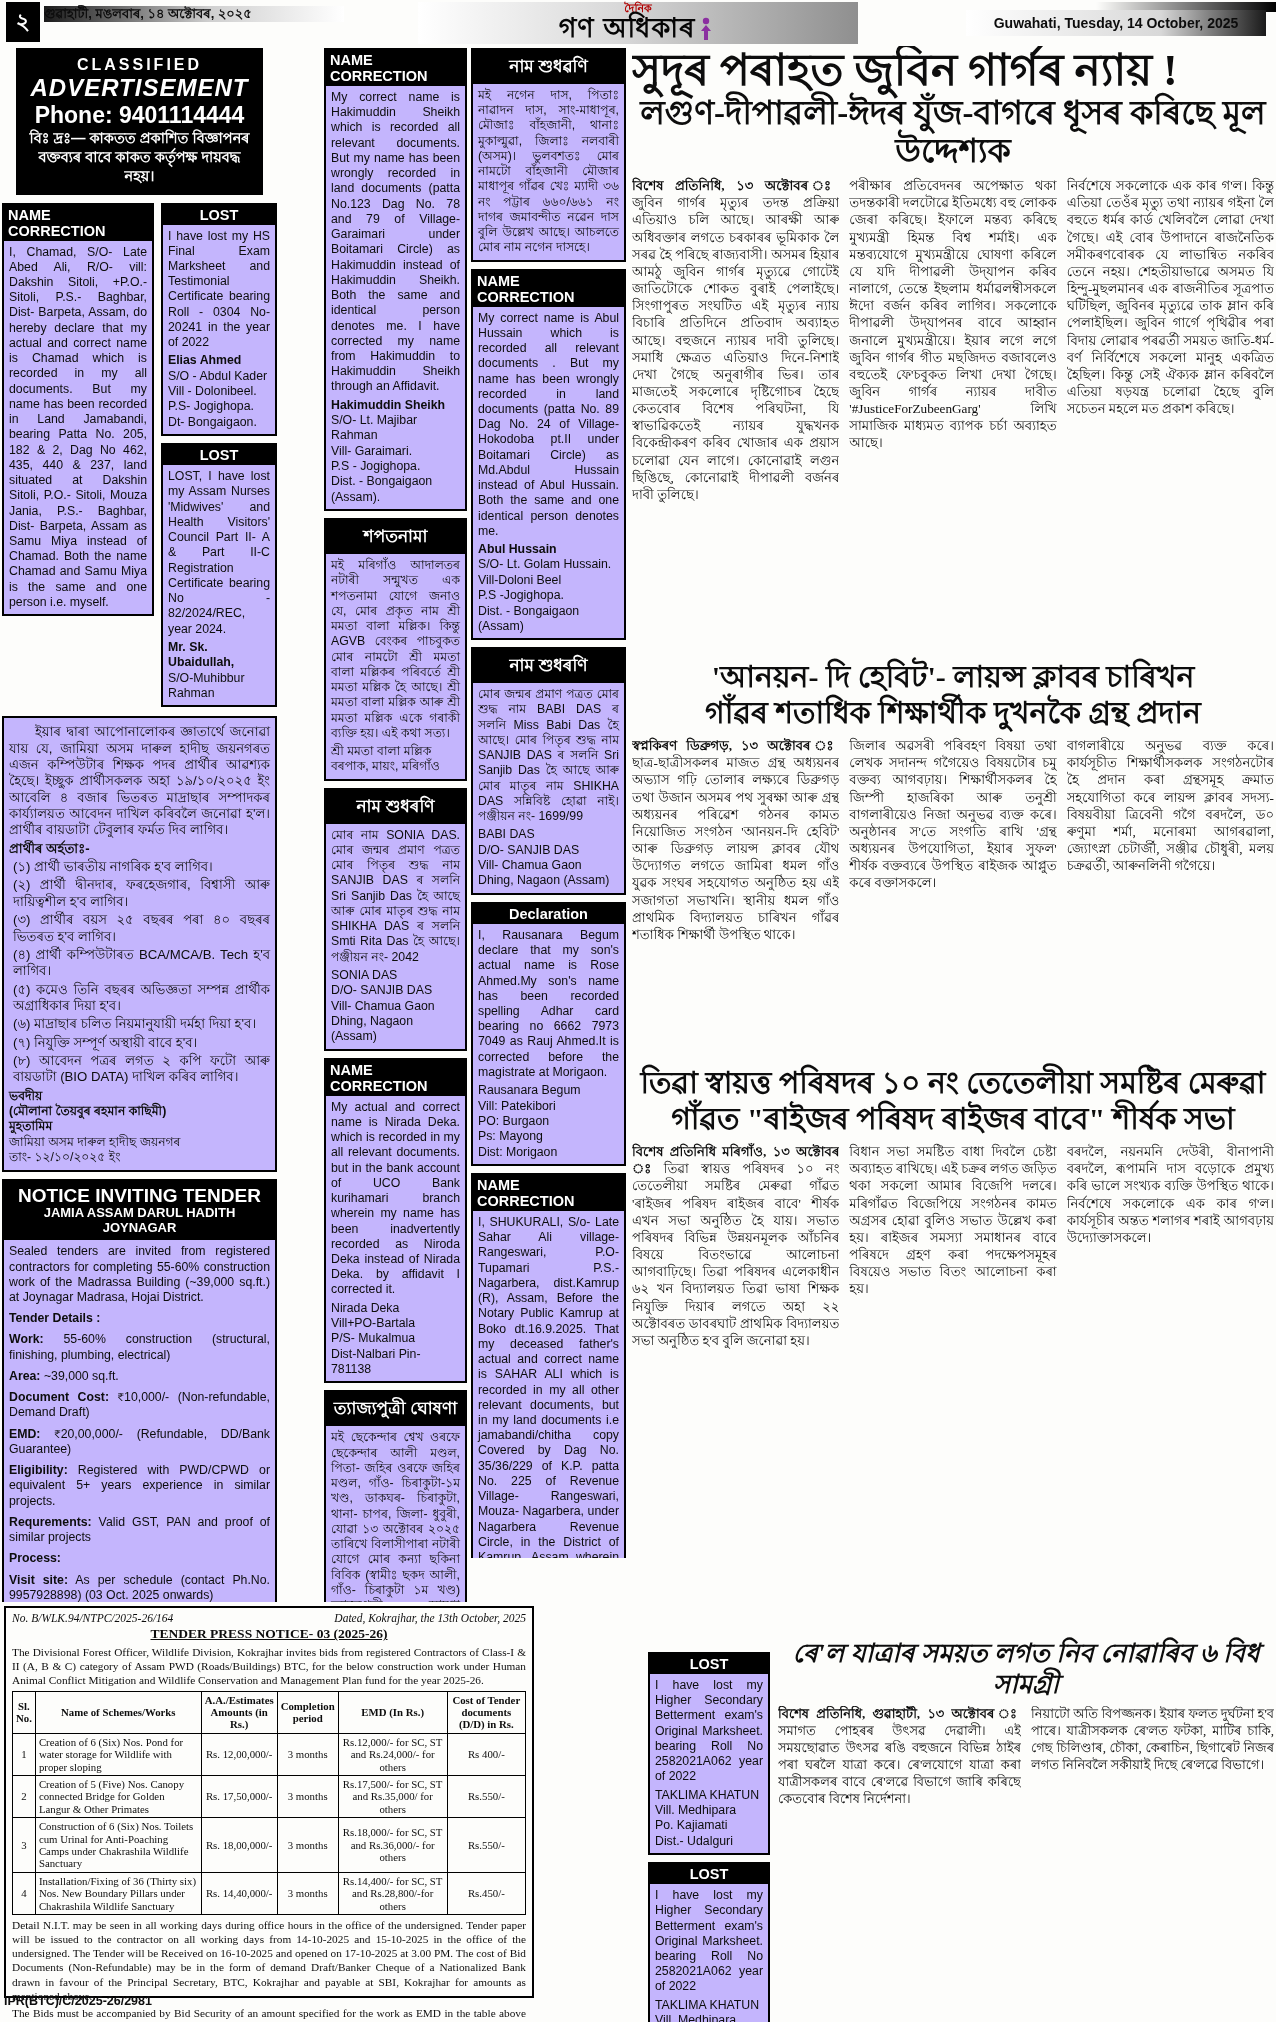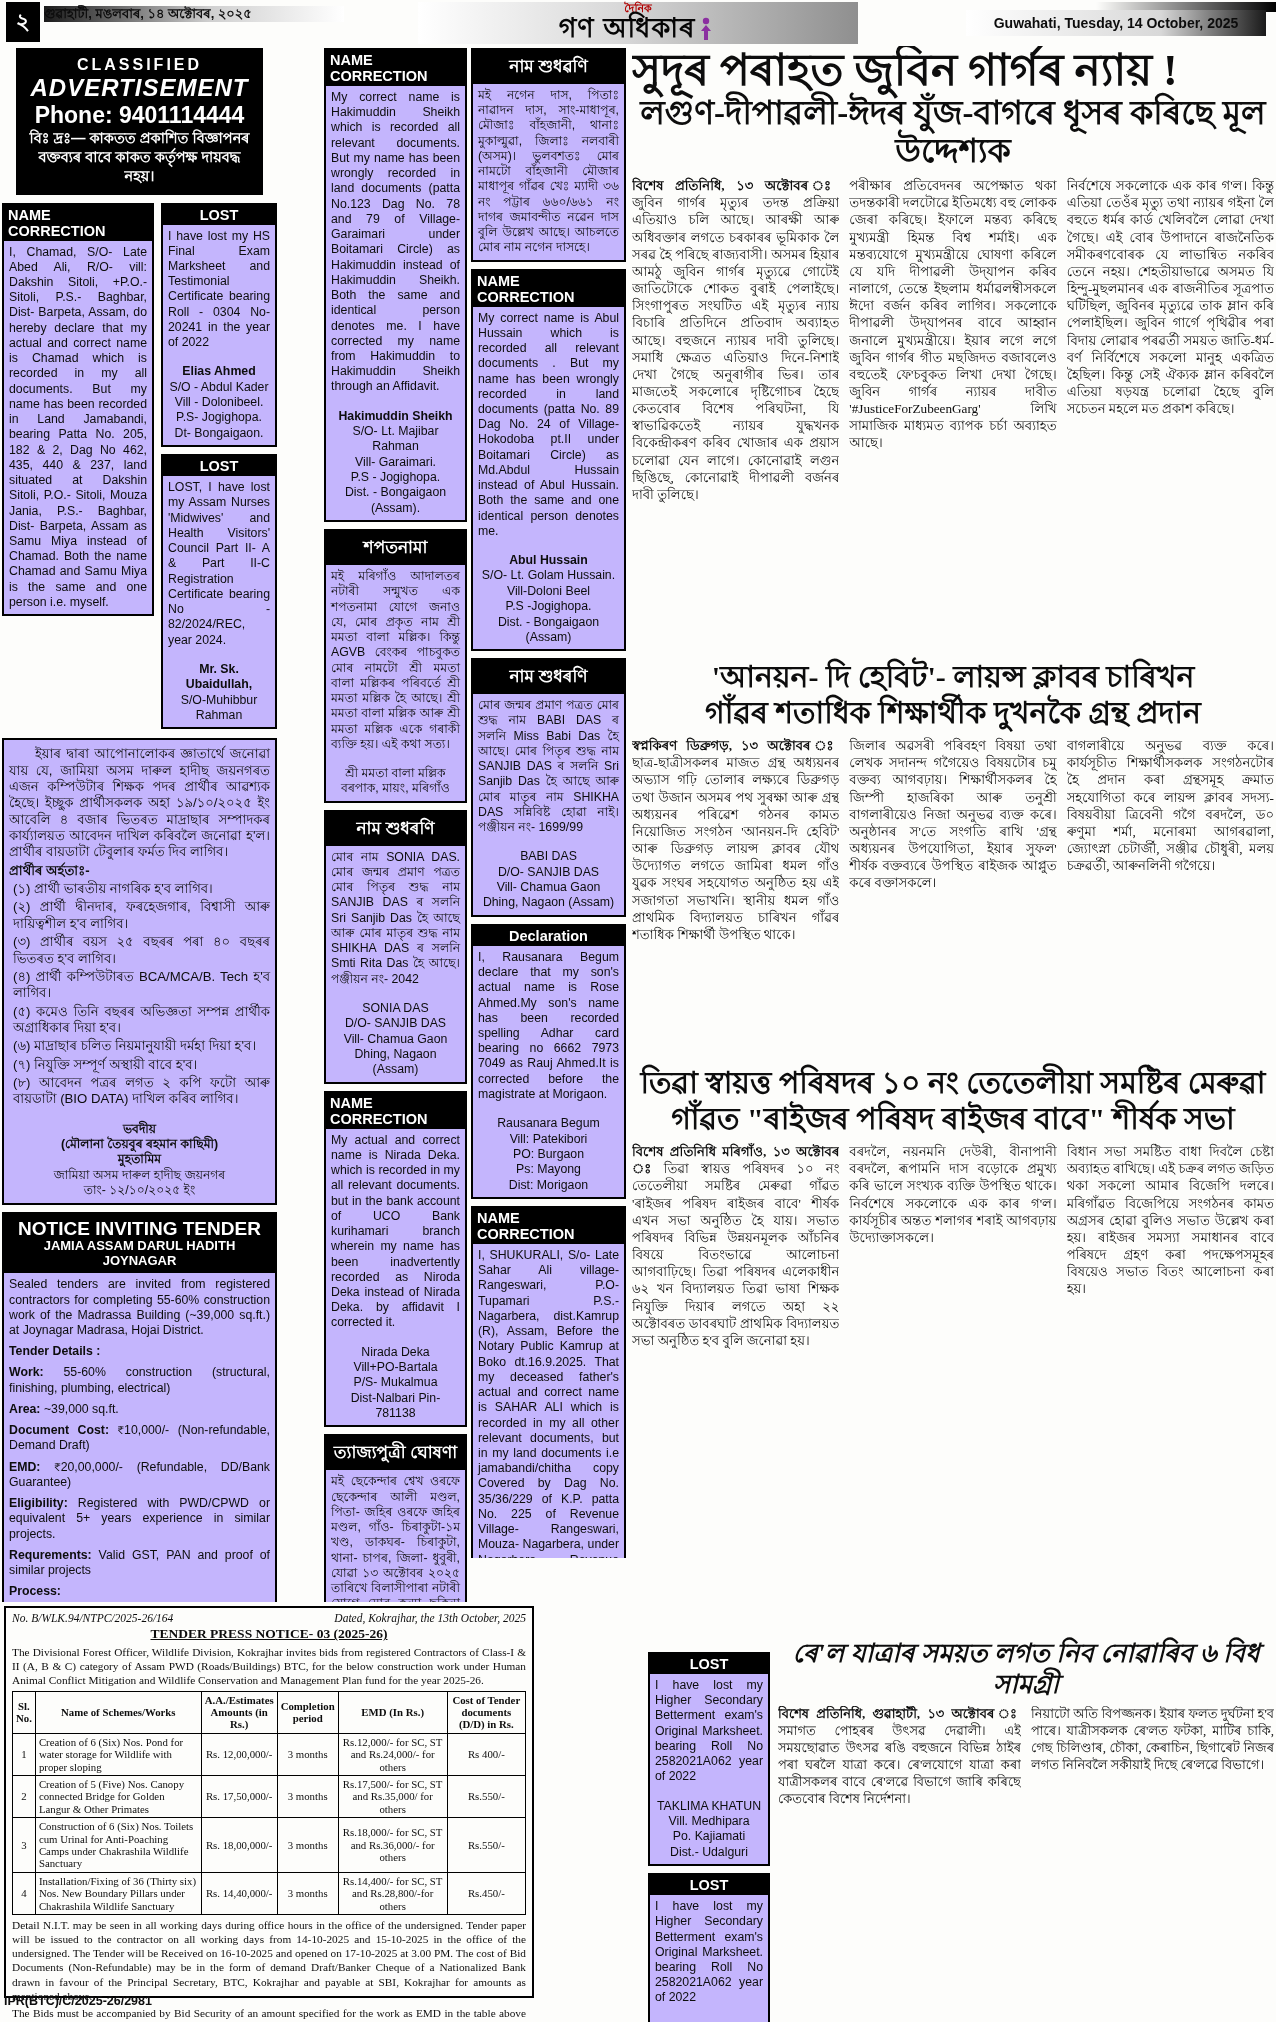--- a/index.html
+++ b/index.html
@@ -19,21 +19,21 @@
   .logo-man{display:inline-block;width:16px;height:24px;vertical-align:-4px;margin:0 3px;}
   .date-en{position:absolute;right:10px;top:8px;width:300px;height:26px;
            background:linear-gradient(to left,#1a1a1a,#d8d8d8 35%,#ffffff);
            font-size:14px;font-weight:bold;display:flex;align-items:center;justify-content:center;color:#0c0c0c;}
   .corner-wedge{position:absolute;right:0;top:0;width:180px;height:10px;background:linear-gradient(to right,transparent,#000);}
   
   .cbox{border:2px solid #000;background:#c4b5fd;margin-bottom:7px;}
   .cbox .bar{background:#000;color:#fff;font-weight:bold;padding:2px 4px;font-size:14.5px;}
   .bar.center{text-align:center;}
   .cbox .body{padding:4px 5px;font-size:12.3px;line-height:1.24;text-align:justify;}
-  .sig{text-align:center;font-size:12.3px;line-height:1.25;margin-top:14px;}
+  .sig{text-align:left;font-size:12.3px;line-height:1.25;margin-top:3px;}
   .sig .b{font-weight:bold;}
   
   #leftcol{position:absolute;left:2px;top:48px;width:275px;height:1554px;overflow:hidden;}
   #classified-ad{border:3px solid #000;background:#000;color:#fff;text-align:center;
                  margin:0 14px 8px 14px;padding:5px 4px 6px 4px;}
   #classified-ad .l1{font-size:16px;font-weight:bold;letter-spacing:3px;}
   #classified-ad .l2{font-size:24px;font-weight:bold;font-style:italic;letter-spacing:1px;}
   #classified-ad .l3{font-size:23px;font-weight:bold;}
   #classified-ad .l4{font-size:14.5px;font-weight:bold;line-height:1.3;}
   .two-col{display:flex;gap:7px;}
@@ -334,22 +334,22 @@
     <article>
       <div class="hl-mid">
         <span>তিৱা স্বায়ত্ত পৰিষদৰ ১০ নং তেতেলীয়া সমষ্টিৰ মেৰুৱা</span><br>
         <span>গাঁৱত "ৰাইজৰ পৰিষদ ৰাইজৰ বাবে" শীৰ্ষক সভা</span>
       </div>
       <div class="newscols">
         <div class="nc" style="height:380px">
           <span class="byline">বিশেষ প্ৰতিনিধি মৰিগাঁও, ১৩ অক্টোবৰ ঃ</span>
           <span>তিৱা স্বায়ত্ত পৰিষদৰ ১০ নং তেতেলীয়া সমষ্টিৰ মেৰুৱা গাঁৱত 'ৰাইজৰ পৰিষদ ৰাইজৰ বাবে' শীৰ্ষক এখন সভা অনুষ্ঠিত হৈ যায়। সভাত পৰিষদৰ বিভিন্ন উন্নয়নমূলক আঁচনিৰ বিষয়ে বিতংভাৱে আলোচনা আগবাঢ়িছে। তিৱা পৰিষদৰ এলেকাধীন ৬২ খন বিদ্যালয়ত তিৱা ভাষা শিক্ষক নিযুক্তি দিয়াৰ লগতে অহা ২২ অক্টোবৰত ডাবৰঘাট প্ৰাথমিক বিদ্যালয়ত সভা অনুষ্ঠিত হ'ব বুলি জনোৱা হয়।</span>
         </div>
+        <div class="nc" style="height:380px">বিধান সভা সমষ্টিত বাধা দিবলৈ চেষ্টা অব্যাহত ৰাখিছে। এই চক্ৰৰ লগত জড়িত থকা সকলো আমাৰ বিজেপি দলৰে। মৰিগাঁৱত বিজেপিয়ে সংগঠনৰ কামত অগ্ৰসৰ হোৱা বুলিও সভাত উল্লেখ কৰা হয়। ৰাইজৰ সমস্যা সমাধানৰ বাবে পৰিষদে গ্ৰহণ কৰা পদক্ষেপসমূহৰ বিষয়েও সভাত বিতং আলোচনা কৰা হয়।</div>
         <div class="nc" style="height:380px">বৰদলৈ, নয়নমনি দেউৰী, বীনাপানী বৰদলৈ, ৰূপামনি দাস বড়োকে প্ৰমুখ্য কৰি ভালে সংখ্যক ব্যক্তি উপস্থিত থাকে। নিৰ্বশেষে সকলোকে এক কাৰ গ'ল। কাৰ্যসূচীৰ অন্তত শলাগৰ শৰাই আগবঢ়ায় উদ্যোক্তাসকলে।</div>
-        <div class="nc" style="height:380px">বিধান সভা সমষ্টিত বাধা দিবলৈ চেষ্টা অব্যাহত ৰাখিছে। এই চক্ৰৰ লগত জড়িত থকা সকলো আমাৰ বিজেপি দলৰে। মৰিগাঁৱত বিজেপিয়ে সংগঠনৰ কামত অগ্ৰসৰ হোৱা বুলিও সভাত উল্লেখ কৰা হয়। ৰাইজৰ সমস্যা সমাধানৰ বাবে পৰিষদে গ্ৰহণ কৰা পদক্ষেপসমূহৰ বিষয়েও সভাত বিতং আলোচনা কৰা হয়।</div>
       </div>
     </article>
   </div>
 
   <div id="tenderpress">
     <div class="refrow">
       <span>No. B/WLK.94/NTPC/2025-26/164</span>
       <span>Dated, Kokrajhar, the 13th October, 2025</span>
     </div>
     <h3>TENDER PRESS NOTICE- 03 (2025-26)</h3>

